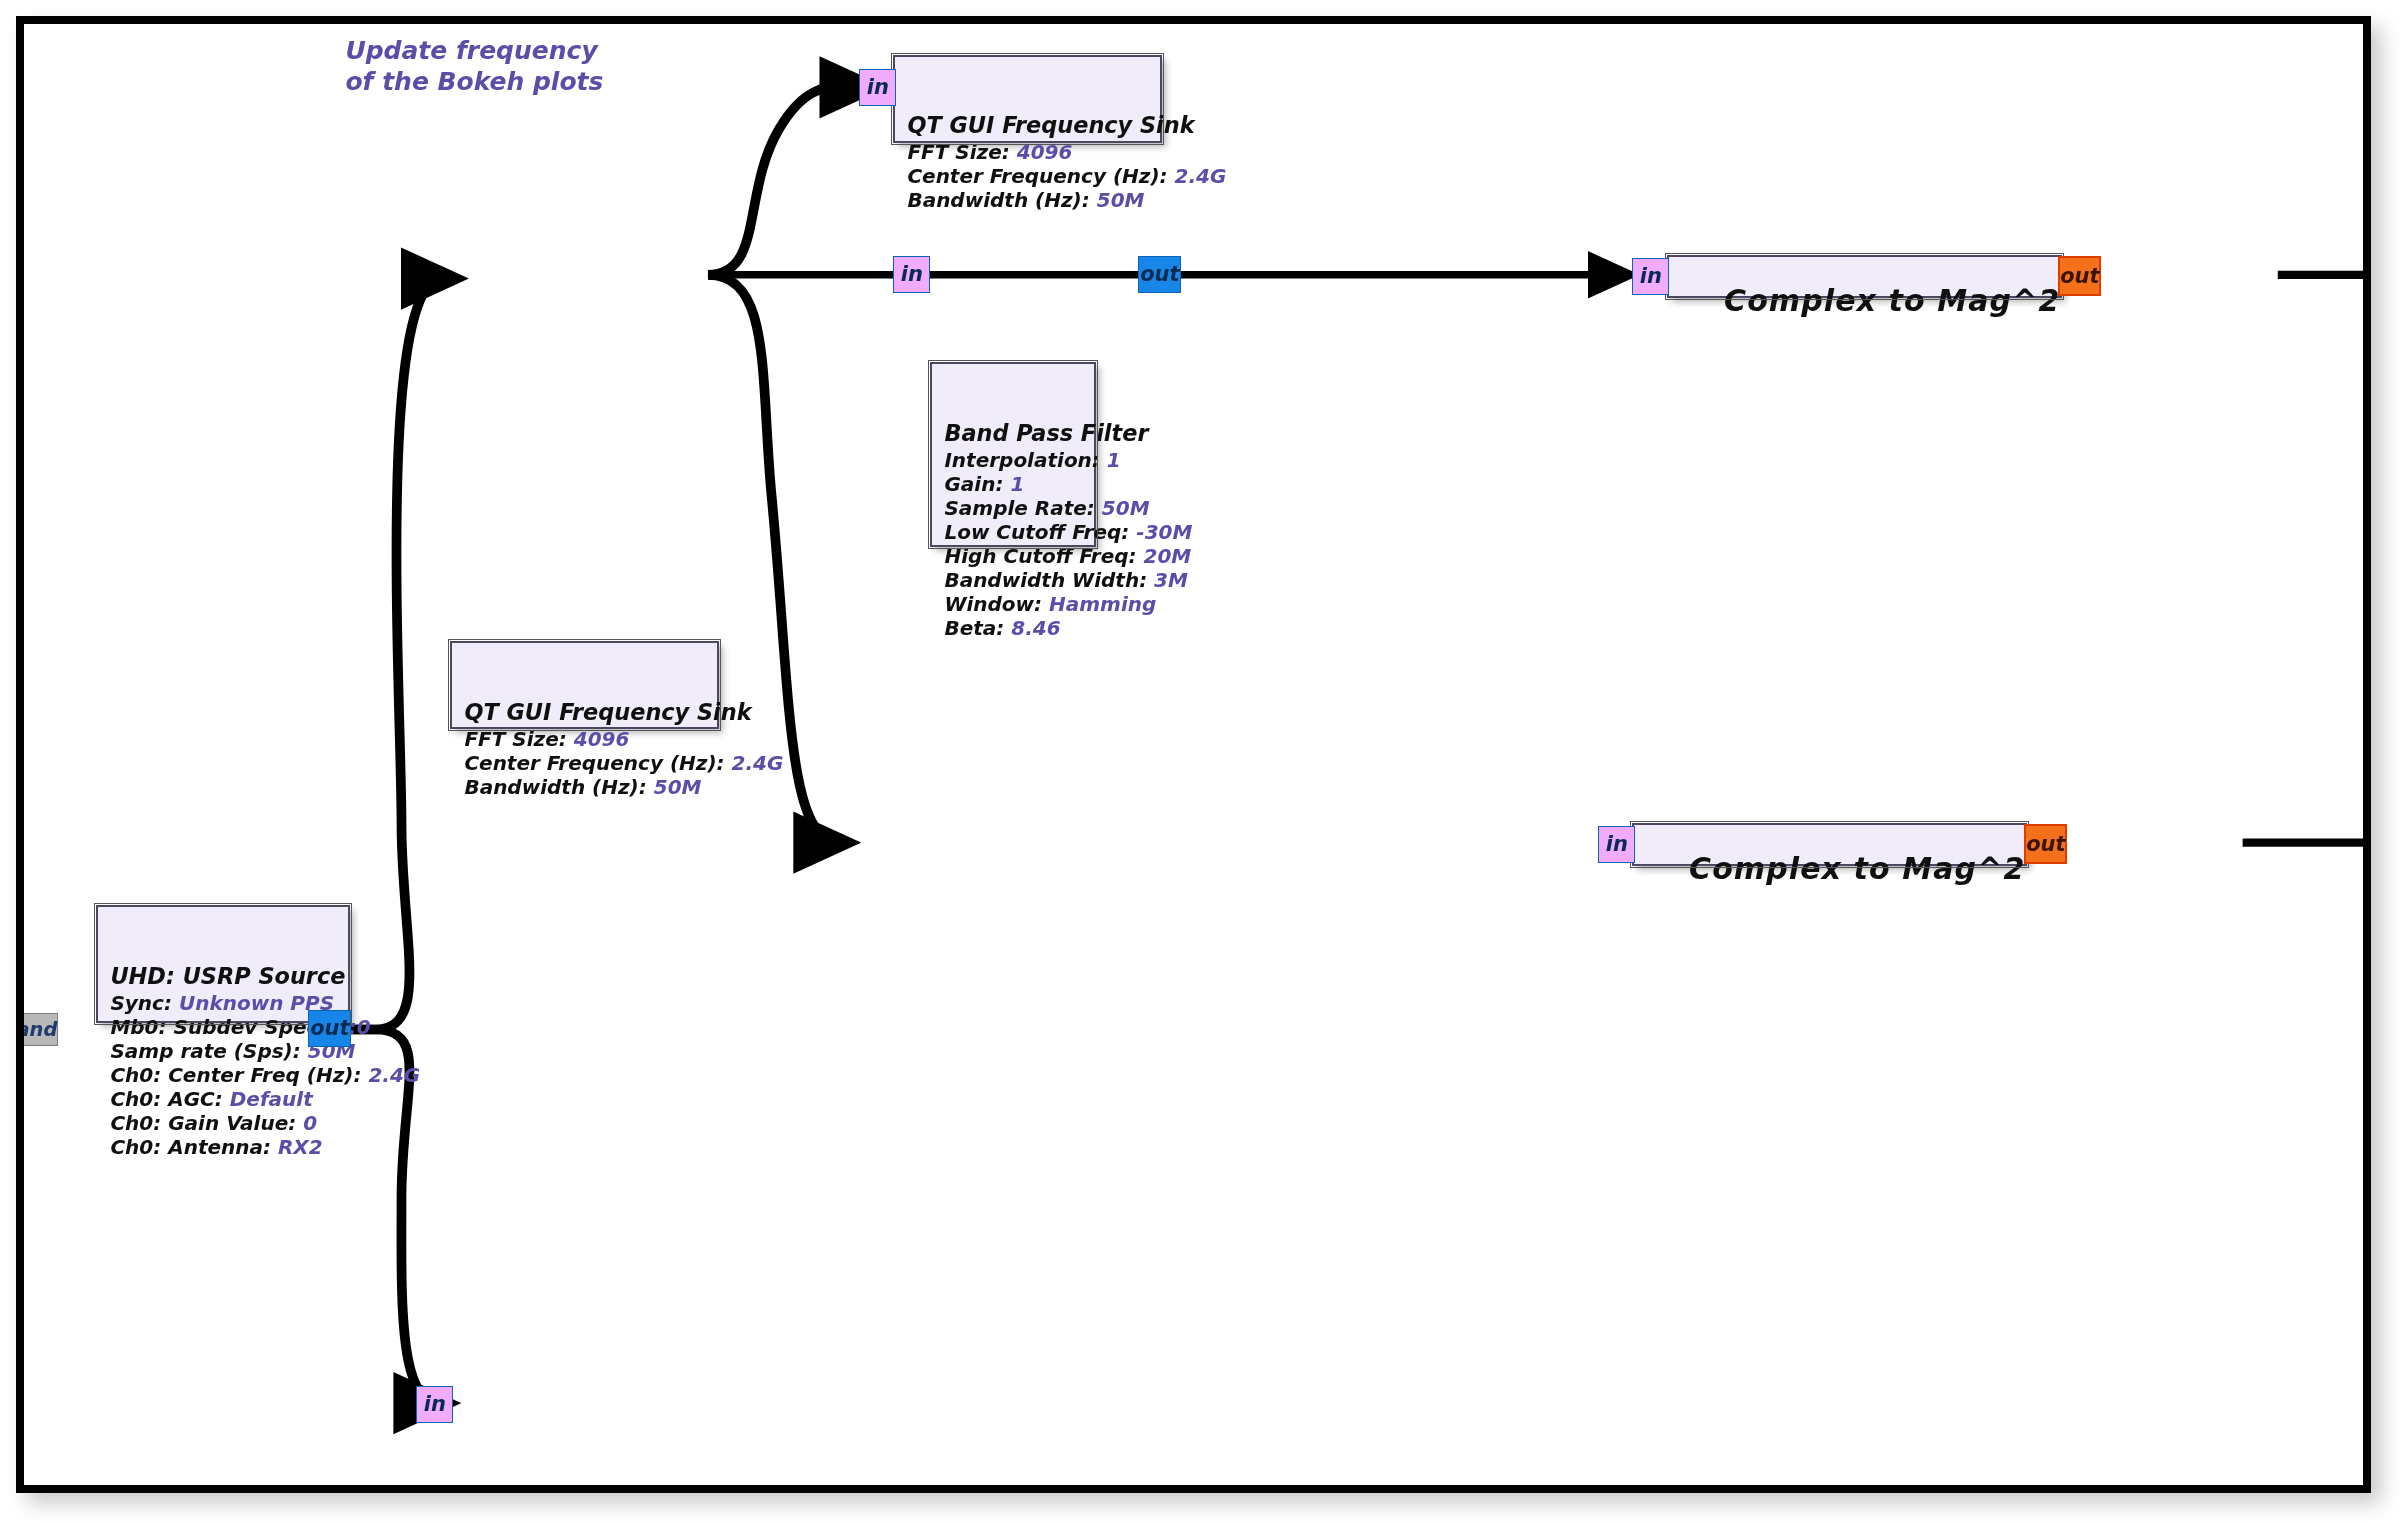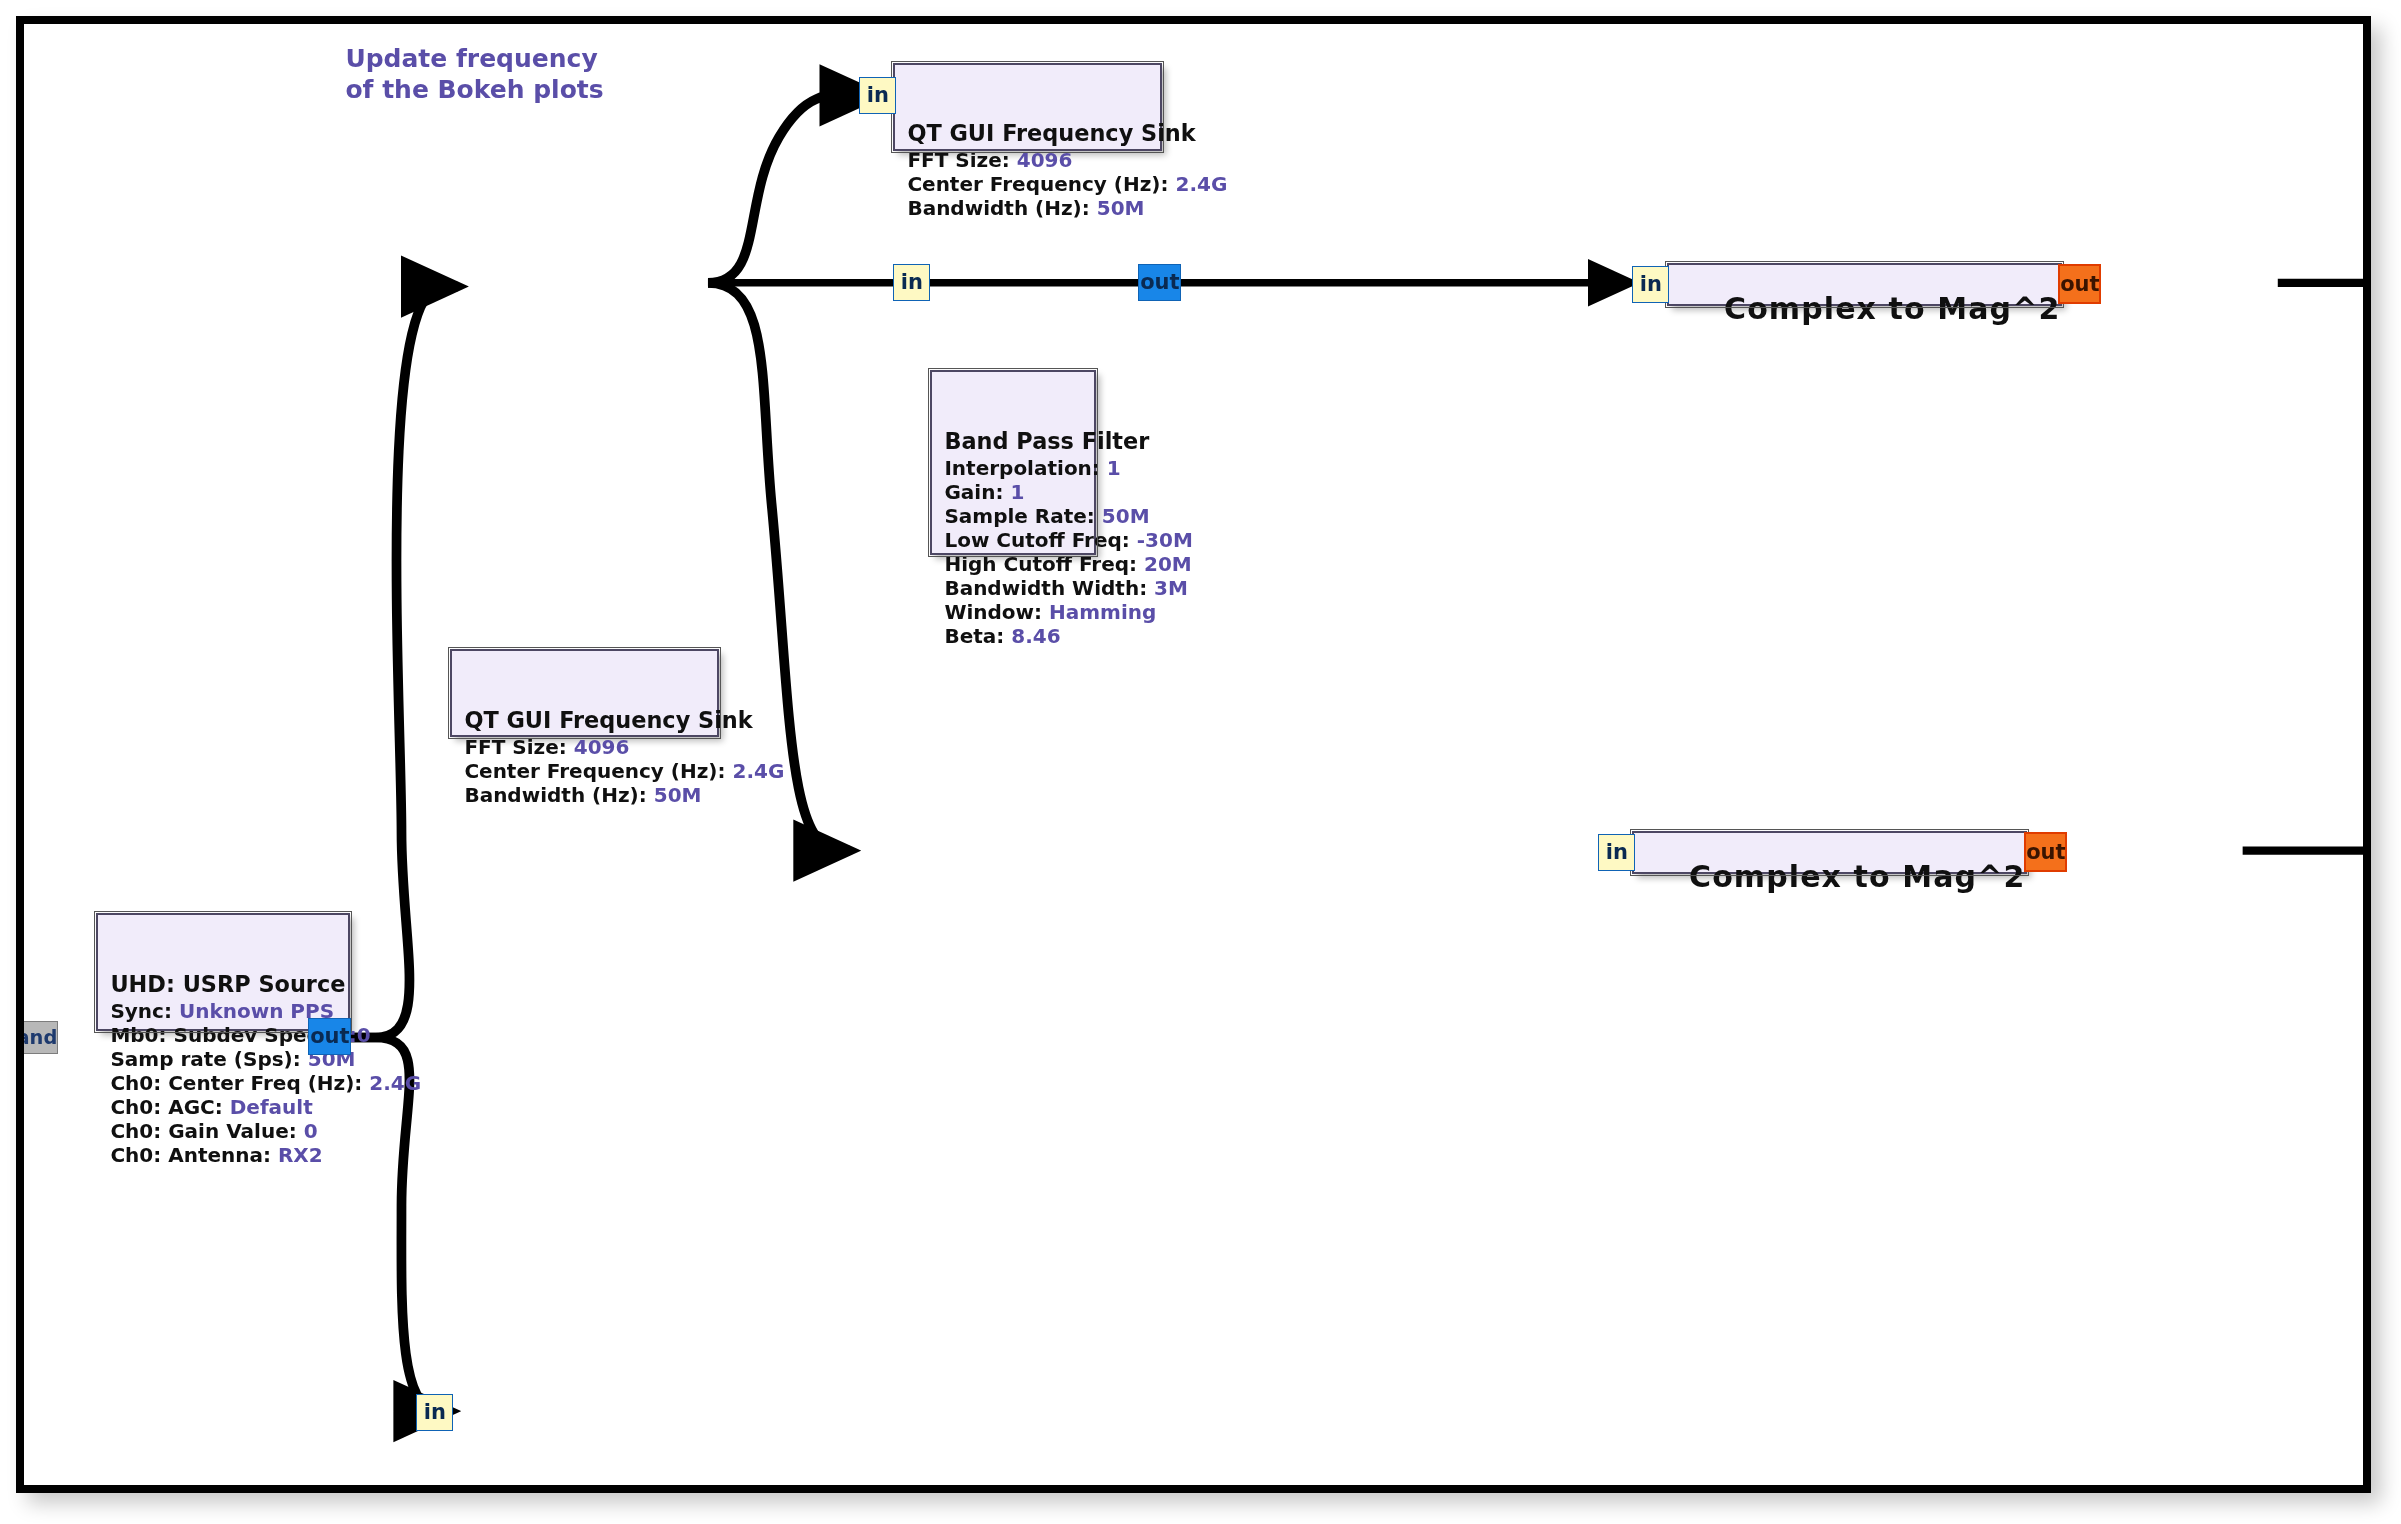--- a/index.html
+++ b/index.html
@@ -22,24 +22,25 @@
     top: 16.4px;
     width: 2355px;
     height: 1477px;
     box-sizing: border-box;
     border: 8.2px solid #000000;
     background: #ffffff;
     box-shadow: 10.5px 10.5px 19.4px rgba(0,0,0,0.22);
   }
   #sheet {
     position: absolute;
-    left: 0; top: 16px;
+    left: 0; top: 8px;
     width: 100%;
     height: 100%;
     overflow: hidden;
+    font-style: italic;
   }
 
   
   #wires {
     position: absolute;
     left: 0; top: 0;
     width: 2339px;
     height: 1460px;
     pointer-events: none;
   }
@@ -88,21 +89,21 @@
     position: absolute;
     box-sizing: border-box;
     display: flex;
     align-items: center;
     justify-content: center;
     font-weight: bold;
     line-height: 1;
     z-index: 6;
   }
   .port.in {
-    background: #fef9c3;
+    background: #f0abfc;
     border: 1.5px solid #0f63b5;
     color: #0a2a52;
   }
   .port.out-blue {
     background: #1886e8;
     border: 1.5px solid #0f63b5;
     color: #0a2a52;
   }
   .port.out-orange {
     background: #f4701b;

